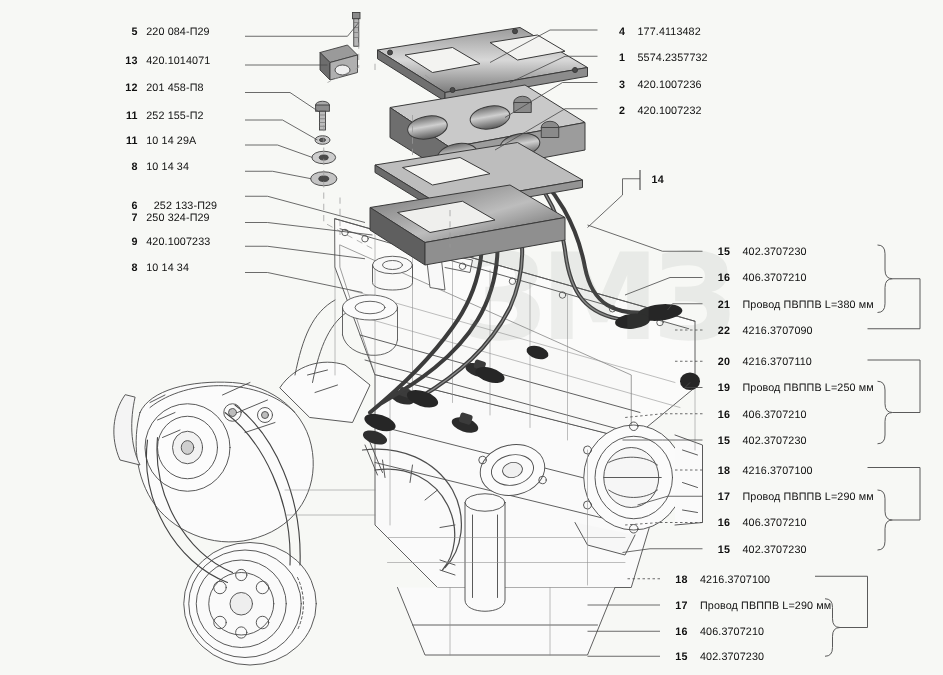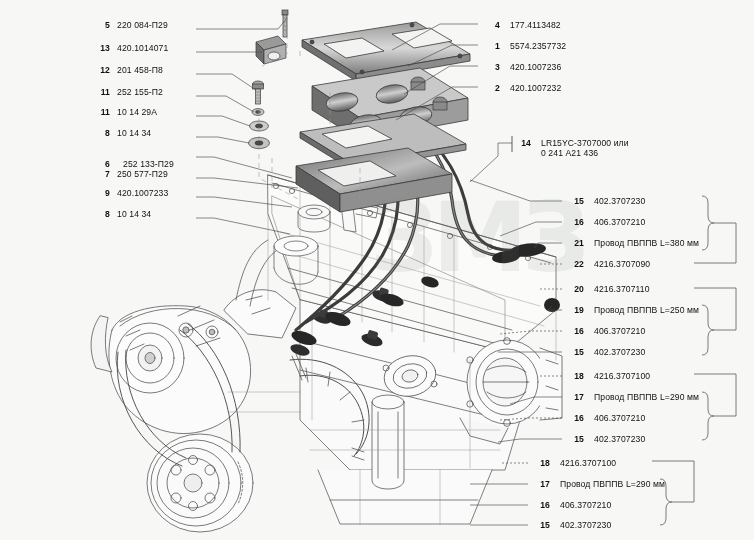--- a/index.html
+++ b/index.html
@@ -439,21 +439,21 @@
   <div class="lbl lbl-left" style="left:88px;top:107px;">
     <span class="num">11</span><span class="txt">10 14 29А</span>
   </div>
   <div class="lbl lbl-left" style="left:88px;top:128px;">
     <span class="num">8</span><span class="txt">10 14 34</span>
   </div>
   <div class="lbl lbl-left" style="left:88px;top:148px;margin-top:11px;">
     <span class="num">6</span><span class="txt indent">252 133-П29</span>
   </div>
   <div class="lbl lbl-left" style="left:88px;top:169px;">
-    <span class="num">7</span><span class="txt">250 577-П29</span>
+    <span class="num">7</span><span class="txt">250 324-П29</span>
   </div>
   <div class="lbl lbl-left" style="left:88px;top:188px;">
     <span class="num">9</span><span class="txt">420.1007233</span>
   </div>
   <div class="lbl lbl-left" style="left:88px;top:209px;">
     <span class="num">8</span><span class="txt">10 14 34</span>
   </div>
 
   <div class="lbl lbl-right" style="left:486px;top:20px;">
     <span class="num">4</span><span class="txt">177.4113482</span>
@@ -462,24 +462,21 @@
     <span class="num">1</span><span class="txt">5574.2357732</span>
   </div>
   <div class="lbl lbl-right" style="left:486px;top:62px;">
     <span class="num">3</span><span class="txt">420.1007236</span>
   </div>
   <div class="lbl lbl-right" style="left:486px;top:83px;">
     <span class="num">2</span><span class="txt">420.1007232</span>
   </div>
 
   <div class="lbl lbl-right" style="left:517px;top:138px;">
-    <span class="num">14</span><span class="txt" style="vertical-align:top;">
-      <span class="sub">LR15YC-3707000 или</span>
-      <span class="sub">0 241 А21 436</span>
-    </span>
+    <span class="num">14</span>
   </div>
 
   <div class="lbl lbl-right" style="left:570px;top:196px;">
     <span class="num">15</span><span class="txt">402.3707230</span>
   </div>
   <div class="lbl lbl-right" style="left:570px;top:217px;">
     <span class="num">16</span><span class="txt">406.3707210</span>
   </div>
   <div class="lbl lbl-right" style="left:570px;top:238px;">
     <span class="num">21</span><span class="txt">Провод ПВППВ L=380 мм</span>

